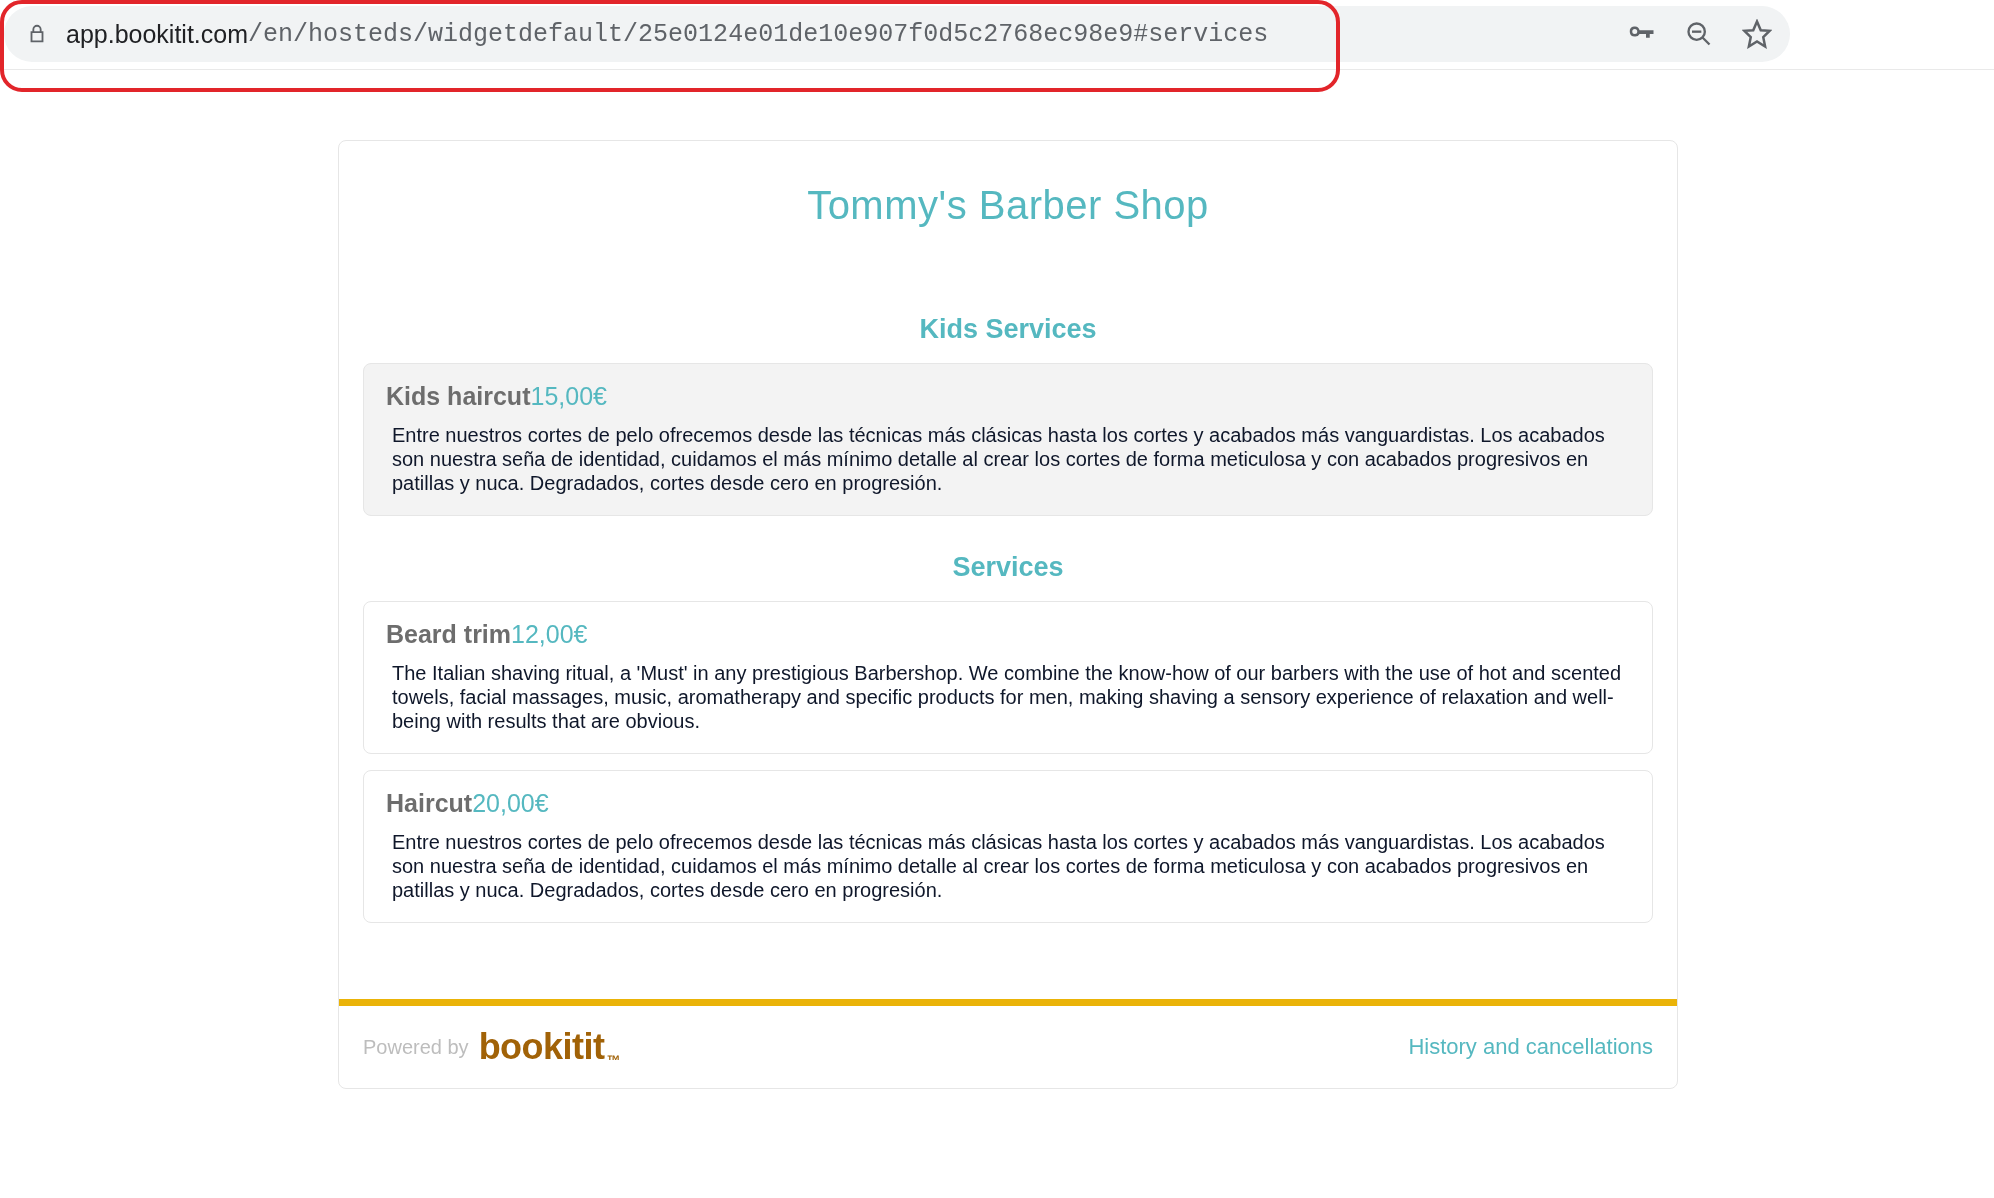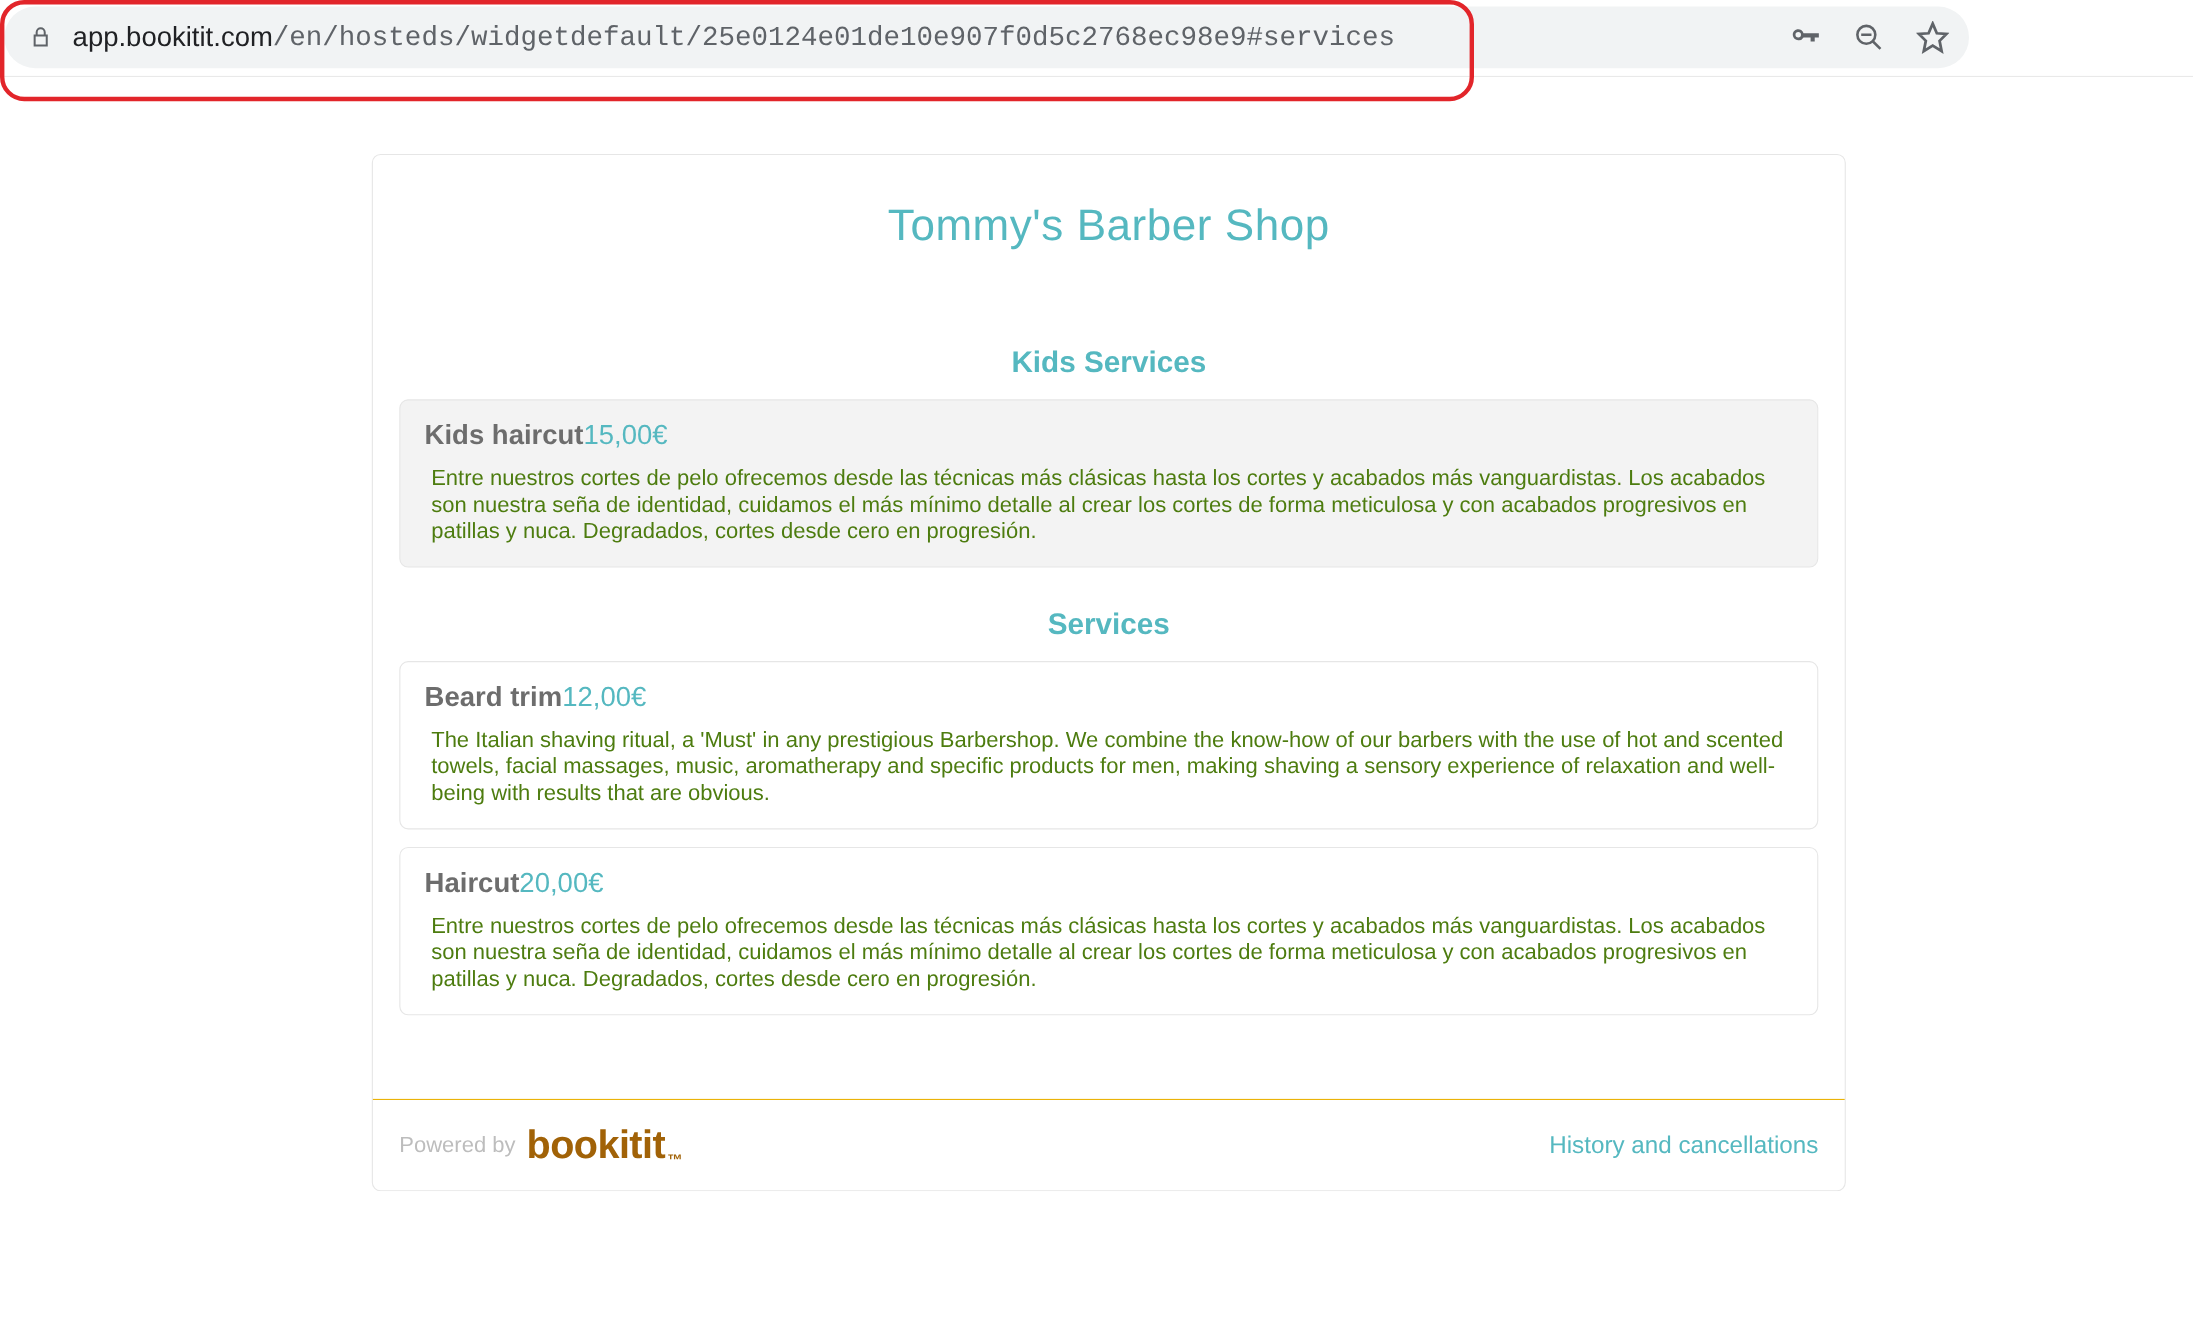--- a/index.html
+++ b/index.html
@@ -121,27 +121,27 @@
       color: #6d6d6d;
     }
     .service-price {
       font-size: 25px;
       font-weight: 400;
       color: #55b8c0;
     }
     .service-desc {
       font-size: 20px;
       line-height: 1.2;
-      color: #4d7c0f;
+      color: #0f172a;
       font-weight: 400;
       padding-left: 6px;
     }
 
     .widget-footer {
-      border-top: 1px solid #eab308;
+      border-top: 7px solid #eab308;
       display: flex;
       align-items: center;
       justify-content: space-between;
       padding: 20px 24px;
     }
     .powered {
       display: flex;
       align-items: center;
       gap: 10px;
       color: #bdbdbd;

